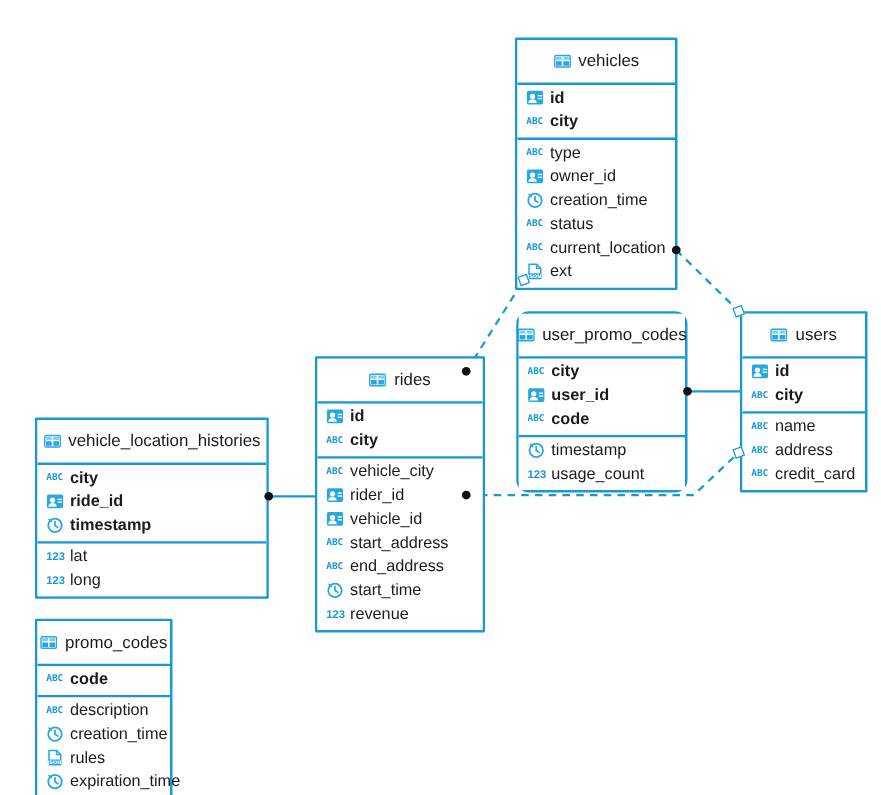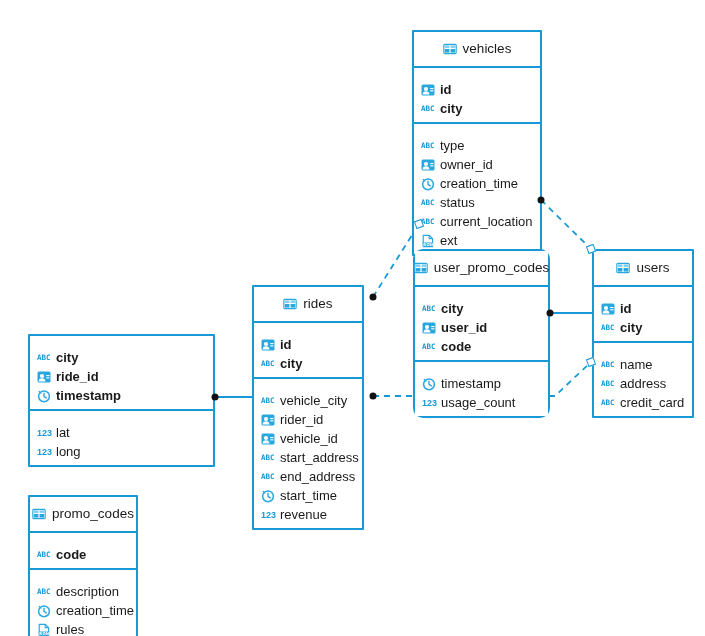--- a/index.html
+++ b/index.html
@@ -47,21 +47,21 @@
     background: #ffffff;
   }
   .tbl-title {
     font-size: 13.5px;
     color: #1a1a1a;
     white-space: nowrap;
     line-height: 1;
   }
   .tbl-section {
     box-sizing: border-box;
-    padding: 12px 0 4px 0;
+    padding: 0 0 4px 0;
     background: #ffffff;
   }
   .tbl-section.keys {
     border-bottom: 2px solid #1899d6;
   }
   .col-row {
     display: flex;
     align-items: center;
     gap: 5px;
     height: 19px;
@@ -303,21 +303,21 @@
         <div class="col-row">
           <span class="icon icon-abc">ABC</span>
           <span class="col-name">address</span>
         </div>
         <div class="col-row">
           <span class="icon icon-abc">ABC</span>
           <span class="col-name">credit_card</span>
         </div>
       </div>
     </div>
-    <div class="table-node" style="left: 252px; top: 285px; width: 112px;">
+    <div class="table-node" style="left: 252px; top: 285px; width: 136px;">
       <div class="tbl-header">
         <span class="icon">
           <svg width="14" height="14" viewBox="0 0 14 14">
             <rect x="0.8" y="2.4" width="12.4" height="9.2" rx="1" fill="#ffffff" stroke="#29a8e0" stroke-width="1.1"></rect>
             <rect x="1.8" y="3.4" width="4.6" height="2.5" fill="#7fcdf0"></rect>
             <rect x="7.6" y="3.4" width="4.6" height="2.5" fill="#7fcdf0"></rect>
             <rect x="1.8" y="7.0" width="4.6" height="3.6" fill="#29a8e0"></rect>
             <rect x="7.6" y="7.0" width="4.6" height="3.6" fill="#29a8e0"></rect>
           </svg>
         </span>
@@ -388,20 +388,32 @@
           </span>
           <span class="col-name">start_time</span>
         </div>
         <div class="col-row">
           <span class="icon icon-123">123</span>
           <span class="col-name">revenue</span>
         </div>
       </div>
     </div>
     <div class="table-node" style="left: 28px; top: 334px; width: 187px;">
+      <div class="tbl-header">
+        <span class="icon">
+          <svg width="14" height="14" viewBox="0 0 14 14">
+            <rect x="0.8" y="2.4" width="12.4" height="9.2" rx="1" fill="#ffffff" stroke="#29a8e0" stroke-width="1.1"></rect>
+            <rect x="1.8" y="3.4" width="4.6" height="2.5" fill="#7fcdf0"></rect>
+            <rect x="7.6" y="3.4" width="4.6" height="2.5" fill="#7fcdf0"></rect>
+            <rect x="1.8" y="7.0" width="4.6" height="3.6" fill="#29a8e0"></rect>
+            <rect x="7.6" y="7.0" width="4.6" height="3.6" fill="#29a8e0"></rect>
+          </svg>
+        </span>
+        <span class="tbl-title">vehicle_location_histories</span>
+      </div>
       <div class="tbl-section keys">
         <div class="col-row key">
           <span class="icon icon-abc">ABC</span>
           <span class="col-name">city</span>
         </div>
         <div class="col-row key">
           <span class="icon">
             <svg width="14" height="14" viewBox="0 0 14 14">
               <rect x="0.5" y="1.5" width="13" height="11" rx="1.5" fill="#29a8e0"></rect>
               <circle cx="5" cy="6" r="2.1" fill="#ffffff"></circle>

